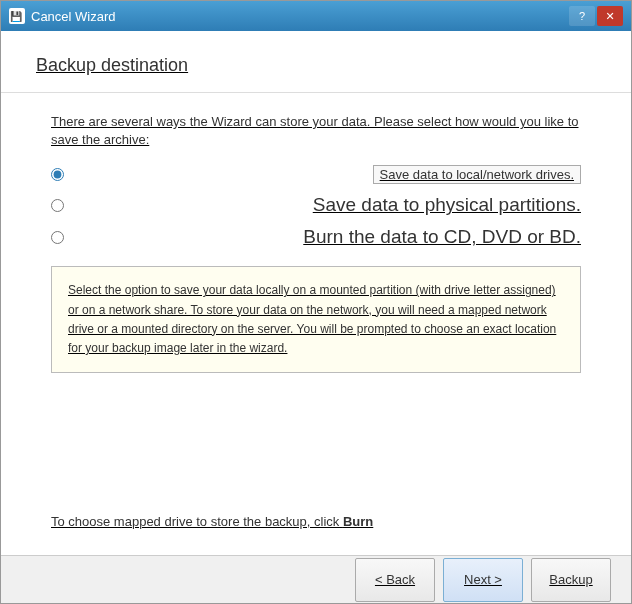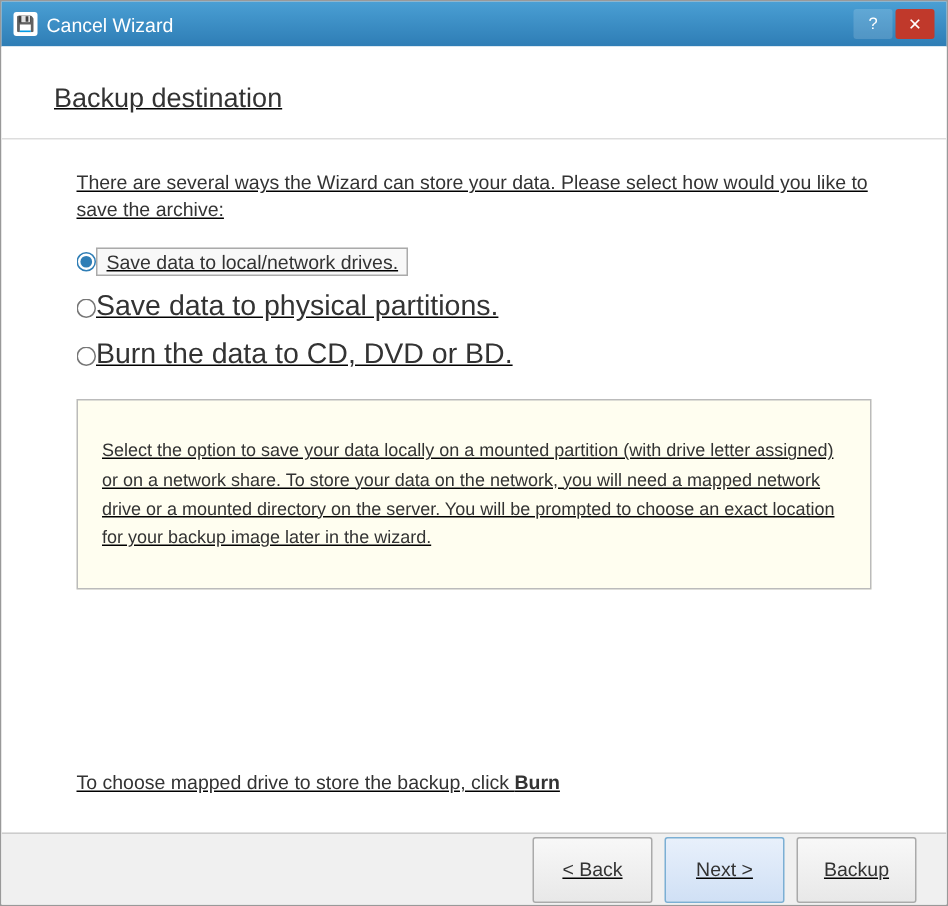--- a/index.html
+++ b/index.html
@@ -107,41 +107,42 @@
       display: flex;
       flex-direction: column;
       gap: 10px;
       margin-bottom: 18px;
     }
     .radio-item {
       display: flex;
       align-items: center;
       gap: 0;
       cursor: pointer;
+      justify-content: space-between;
     }
     .radio-item input[type="radio"] {
       margin: 0;
       cursor: pointer;
       accent-color: #2e7db5;
     }
     .radio-label {
       color: #333;
       font-size: 19px;
     }
     .radio-label-box {
       border: 1px solid #aaa;
       padding: 1px 6px;
       background: #f8f8f8;
       font-size: 13px;
       color: #333;
     }
     .info-box {
       border: 1px solid #bbb;
       background: #fffef0;
-      padding: 24px 16px;
+      padding: 14px 16px;
       color: #333;
       font-size: 12px;
       line-height: 1.6;
       flex-shrink: 0;
     }
     .bottom-text-area {
       flex: 1;
       display: flex;
       align-items: flex-end;
       padding-bottom: 10px;

